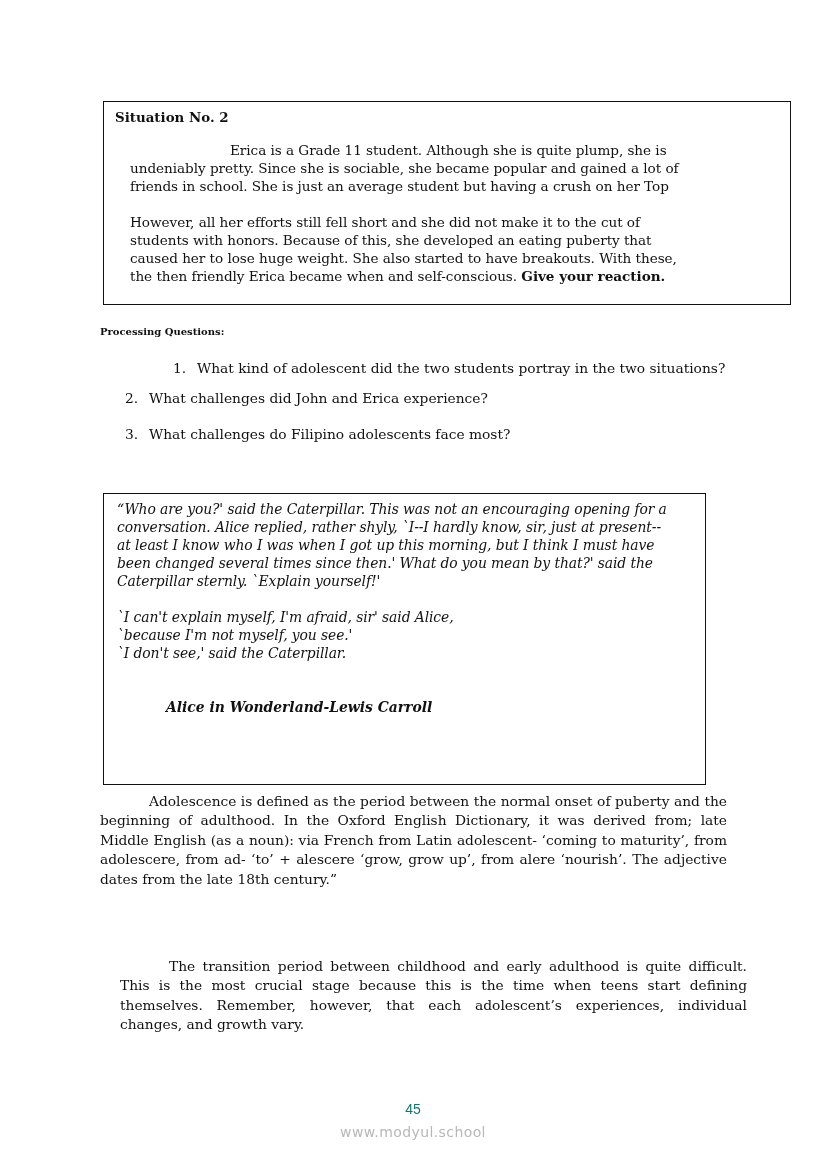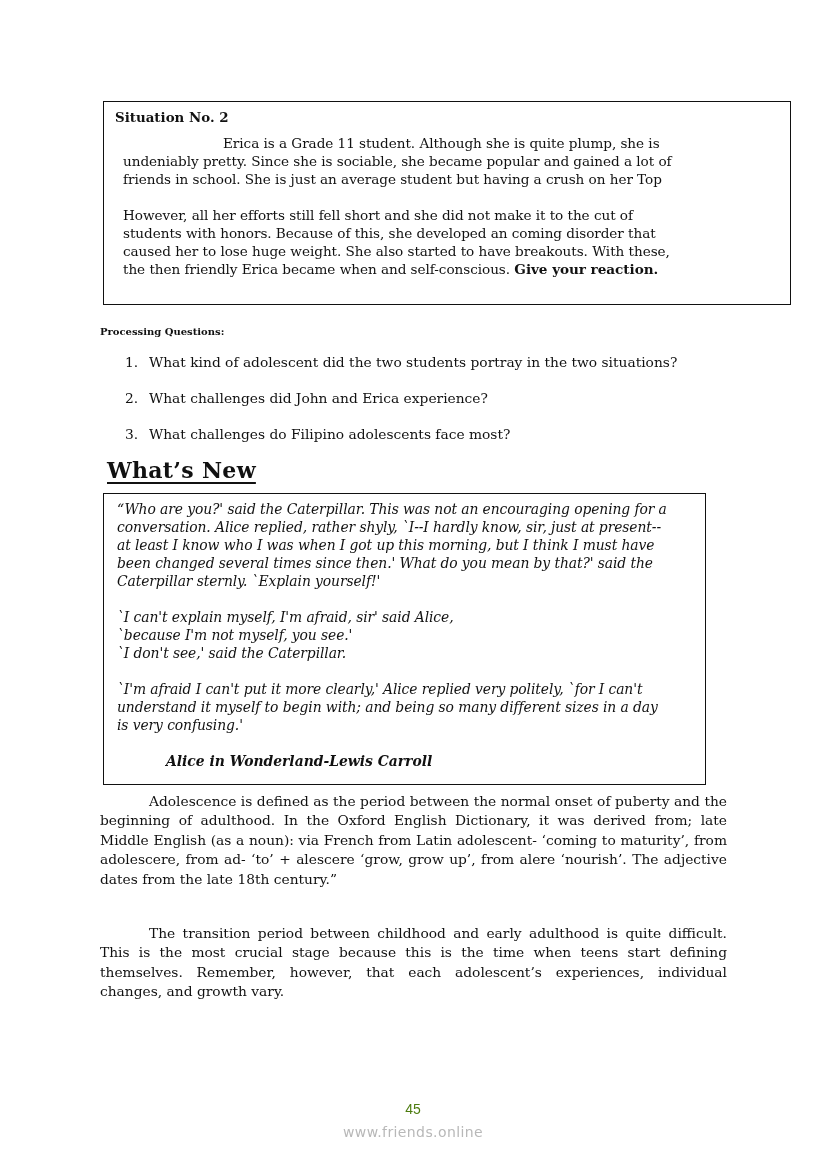--- a/index.html
+++ b/index.html
@@ -32,21 +32,21 @@
     }
     .box-title {
       font-weight: bold;
       font-size: 13.4px;
       line-height: 17px;
       margin: 0 0 2px 0;
     }
     .situation-text {
       font-size: 13.6px;
       line-height: 18px;
-      margin: 8px;
+      margin: 15px;
       text-align: left;
       word-spacing: 0px;
       letter-spacing: -0.05px;
     }
     .situation-text .indent {
       display: inline-block;
       width: 100px;
     }
     .bold { font-weight: bold; }
 
@@ -116,30 +116,30 @@
       position: absolute;
       left: 100px;
       width: 627px;
       font-size: 13.8px;
       line-height: 19.4px;
       margin: 0;
       text-align: justify;
       text-indent: 49px;
     }
     #para-1 { top: 792px; }
-    #para-2 { top: 924px; }
+    #para-2 { top: 957px; margin-left: 20px; }
 
     #page-number {
       position: absolute;
       left: 0; width: 826px;
       top: 1101px;
       text-align: center;
       font-family: "Liberation Sans", "DejaVu Sans", sans-serif;
       font-size: 14px;
-      color: #4d7c0f;
+      color: #0f766e;
       margin: 0;
     }
     #watermark {
       position: absolute;
       left: 0; width: 826px;
       top: 1124px;
       text-align: center;
       font-family: "DejaVu Sans", "Liberation Sans", sans-serif;
       font-size: 14px;
       color: #b8b8b8;
@@ -153,65 +153,59 @@
 <div class="page">
 
   <div id="situation-box" class="box">
     <p class="box-title">Situation No. 2</p>
     <p class="situation-text">
       <span class="indent"></span><span>Erica is a Grade 11 student. Although she is quite plump, she is</span><br>
       <span>undeniably pretty. Since she is sociable, she became popular and gained a lot of</span><br>
       <span>friends in school.  She is just an average student but having a crush on her Top</span><br>
       <br>
       <span>However, all her efforts still fell short and she did not make it to the cut of</span><br>
-      <span>students with honors. Because of this, she developed an coming disorder that</span><br>
+      <span>students with honors. Because of this, she developed an eating puberty that</span><br>
       <span>caused her to lose huge weight. She also started to have breakouts. With these,</span><br>
       <span>the then friendly Erica became when and self-conscious. </span><span class="bold">Give your reaction.</span>
     </p>
   </div>
 
   <div id="processing">
     <p class="heading">Processing Questions:</p>
     <ol>
-      <li style="top:30px;">
+      <li style="top:36px;margin-left:48px;">
         <span class="num">1.</span><span>What kind of adolescent did the two students portray in the two situations?</span>
       </li>
       <li style="top:66px;">
         <span class="num">2.</span><span>What challenges did John and Erica experience?</span>
       </li>
       <li style="top:102px;">
         <span class="num">3.</span><span>What challenges do Filipino adolescents face most?</span>
       </li>
     </ol>
   </div>
 
-  <h2 id="whats-new-title">What’s New</h2>
 
   <div id="quote-box" class="box">
     <p class="quote-p">
       <span>“Who are you?' said the Caterpillar. This was not an encouraging opening for a</span><br>
       <span>conversation.  Alice replied, rather shyly, `I--I hardly know, sir, just at present--</span><br>
       <span>at least I know who I was when I got up this morning, but I think I must have</span><br>
       <span>been changed several times since then.' What do you mean by that?' said the</span><br>
       <span>Caterpillar sternly. `Explain yourself!'</span>
     </p>
     <div class="quote-gap"></div>
     <p class="quote-p">
       <span>`I can't explain myself, I'm afraid, sir' said Alice,</span><br>
       <span>`because I'm not myself, you see.'</span><br>
       <span>`I don't see,' said the Caterpillar.</span>
     </p>
     <div class="quote-gap"></div>
-    <p class="quote-p">
-      <span>`I'm afraid I can't put it more clearly,' Alice replied very politely, `for I can't</span><br>
-      <span>understand it myself to begin with; and being so many different sizes in a day</span><br>
-      <span>is very confusing.'</span>
-    </p>
     <div class="quote-gap"></div>
     <p class="quote-source">Alice in Wonderland-Lewis Carroll</p>
   </div>
 
   <p id="para-1" class="body-para">Adolescence is defined as the period between the normal onset of puberty and the beginning of adulthood. In the Oxford English Dictionary, it was derived from; late Middle English (as a noun): via French from Latin adolescent- ‘coming to maturity’, from adolescere, from ad- ‘to’ + alescere ‘grow, grow up’, from alere ‘nourish’. The adjective dates from the late 18th century.”</p>
   <p id="para-2" class="body-para">The transition period between childhood and early adulthood is quite difficult. This is the most crucial stage because this is the time when teens start defining themselves. Remember, however, that each adolescent’s experiences, individual changes, and growth vary.</p>
 
   <p id="page-number">45</p>
-  <p id="watermark">www.friends.online</p>
+  <p id="watermark">www.modyul.school</p>
 </div>
 
 </body></html>

